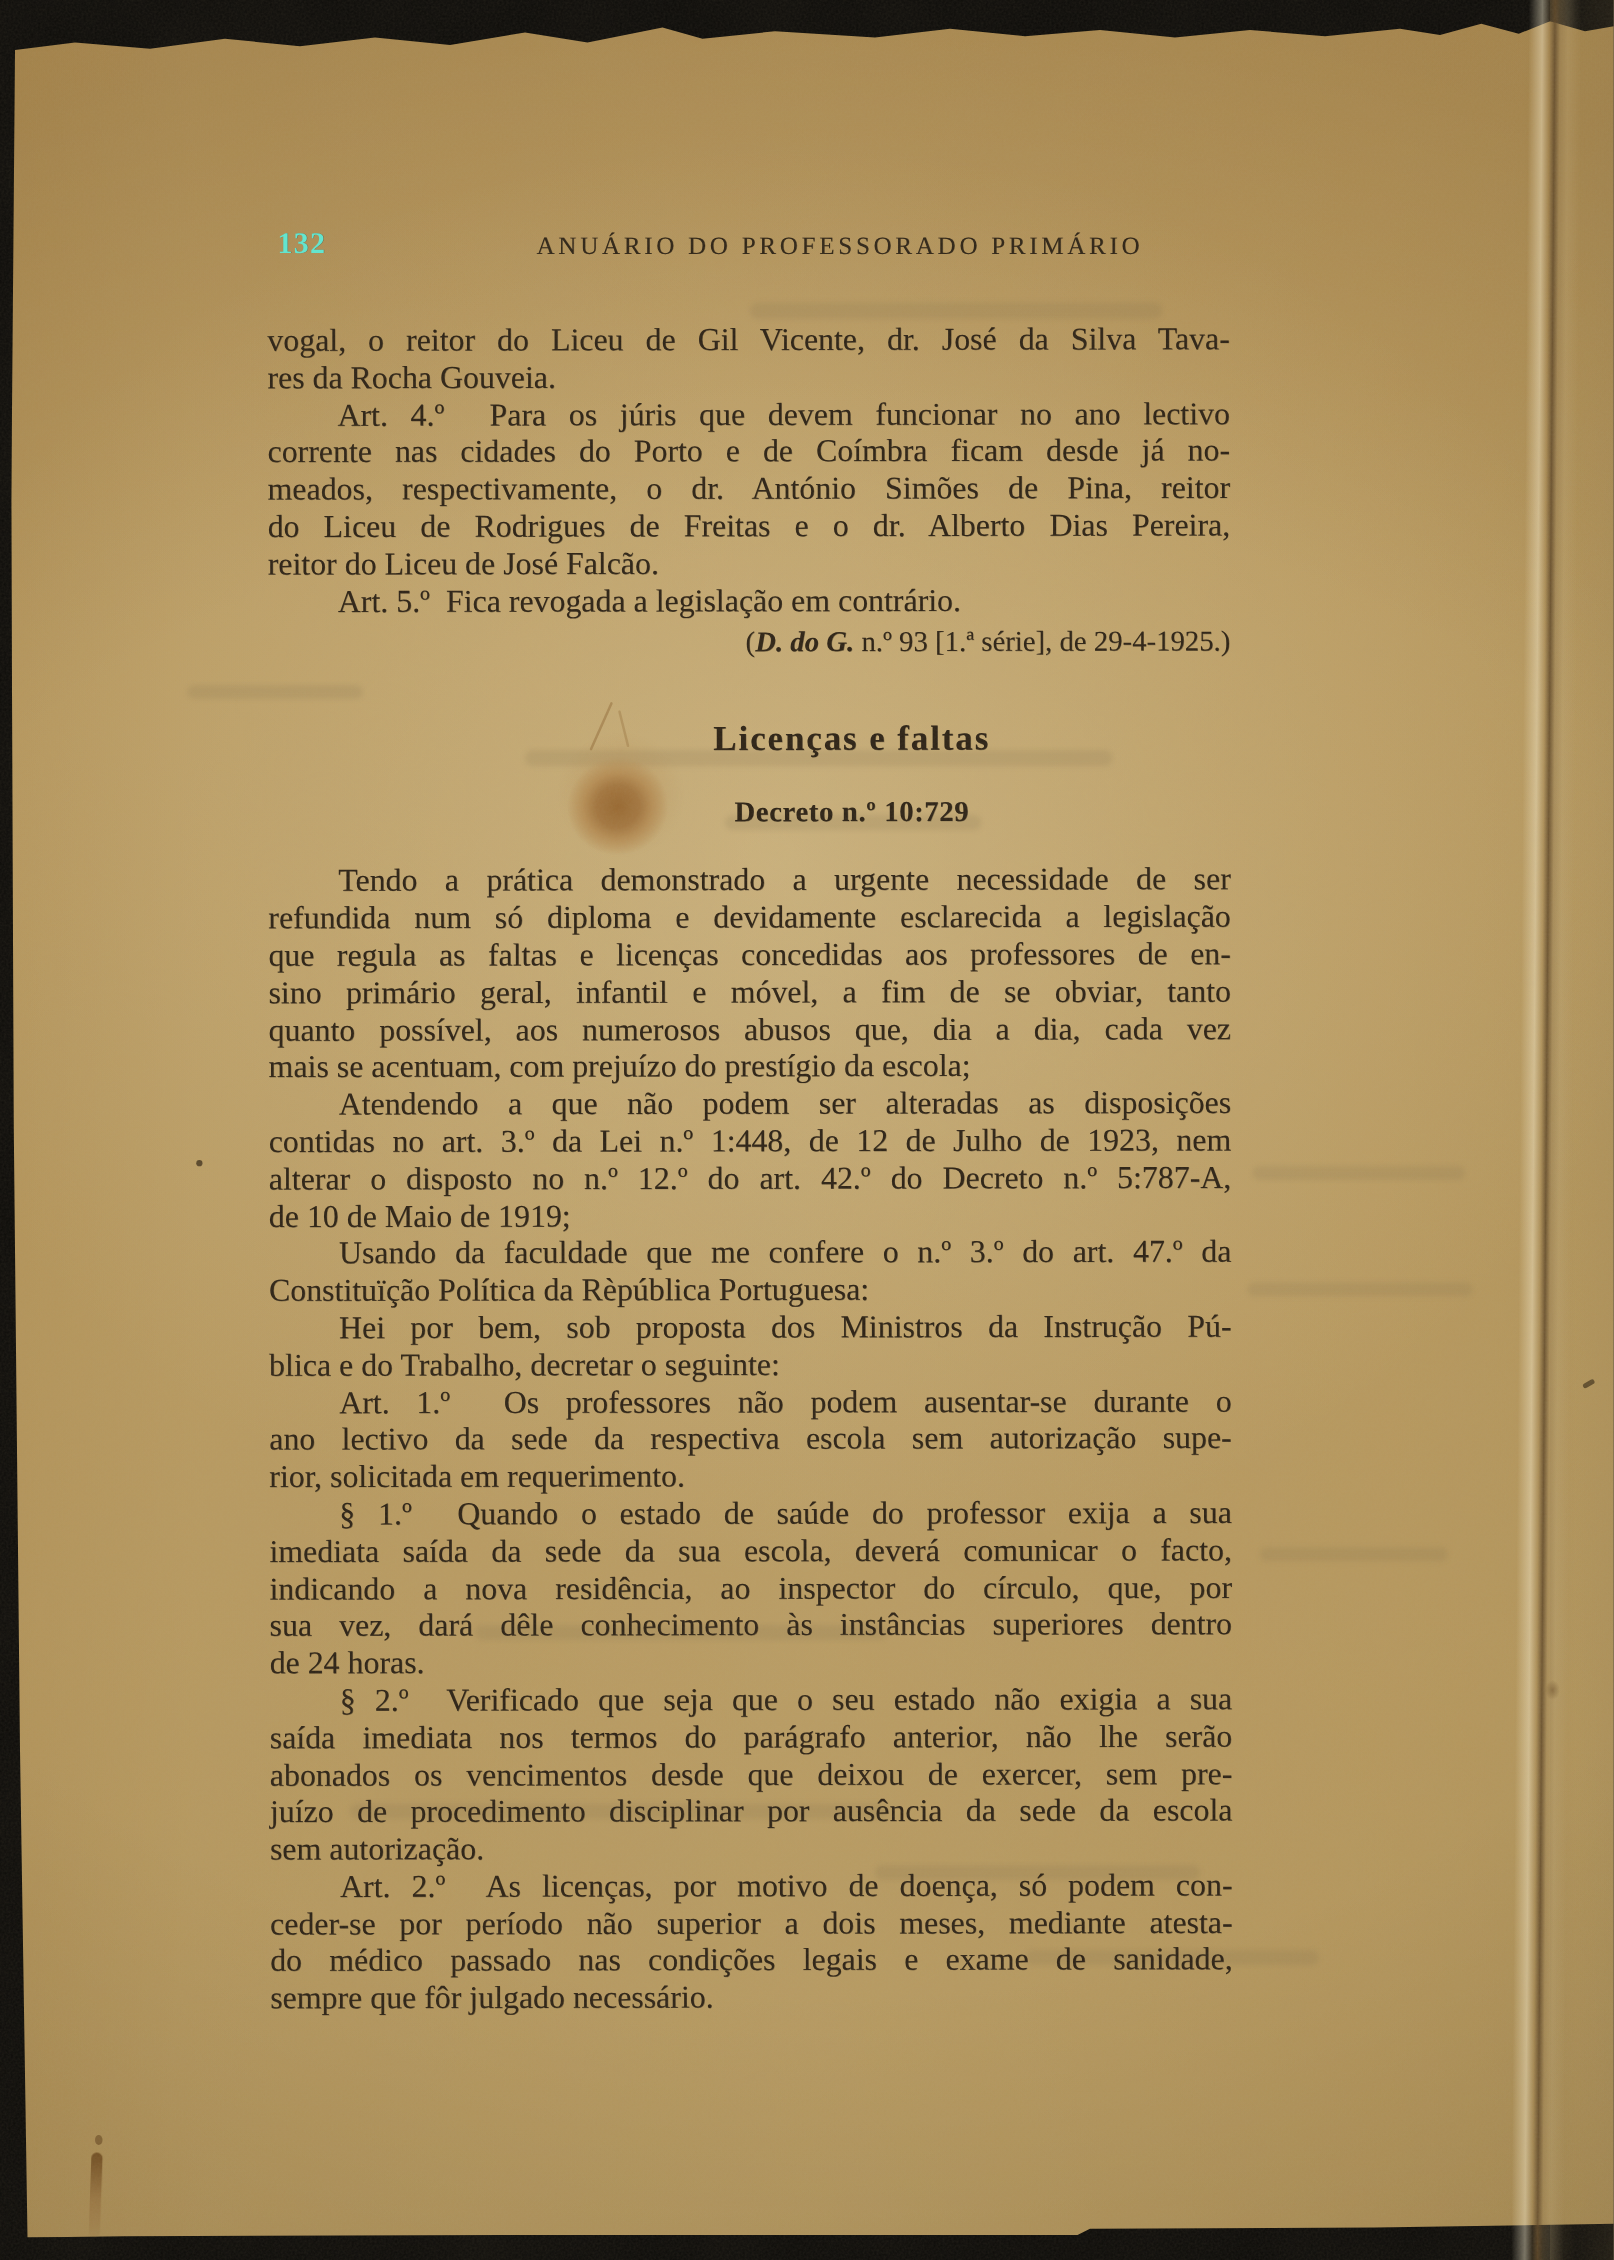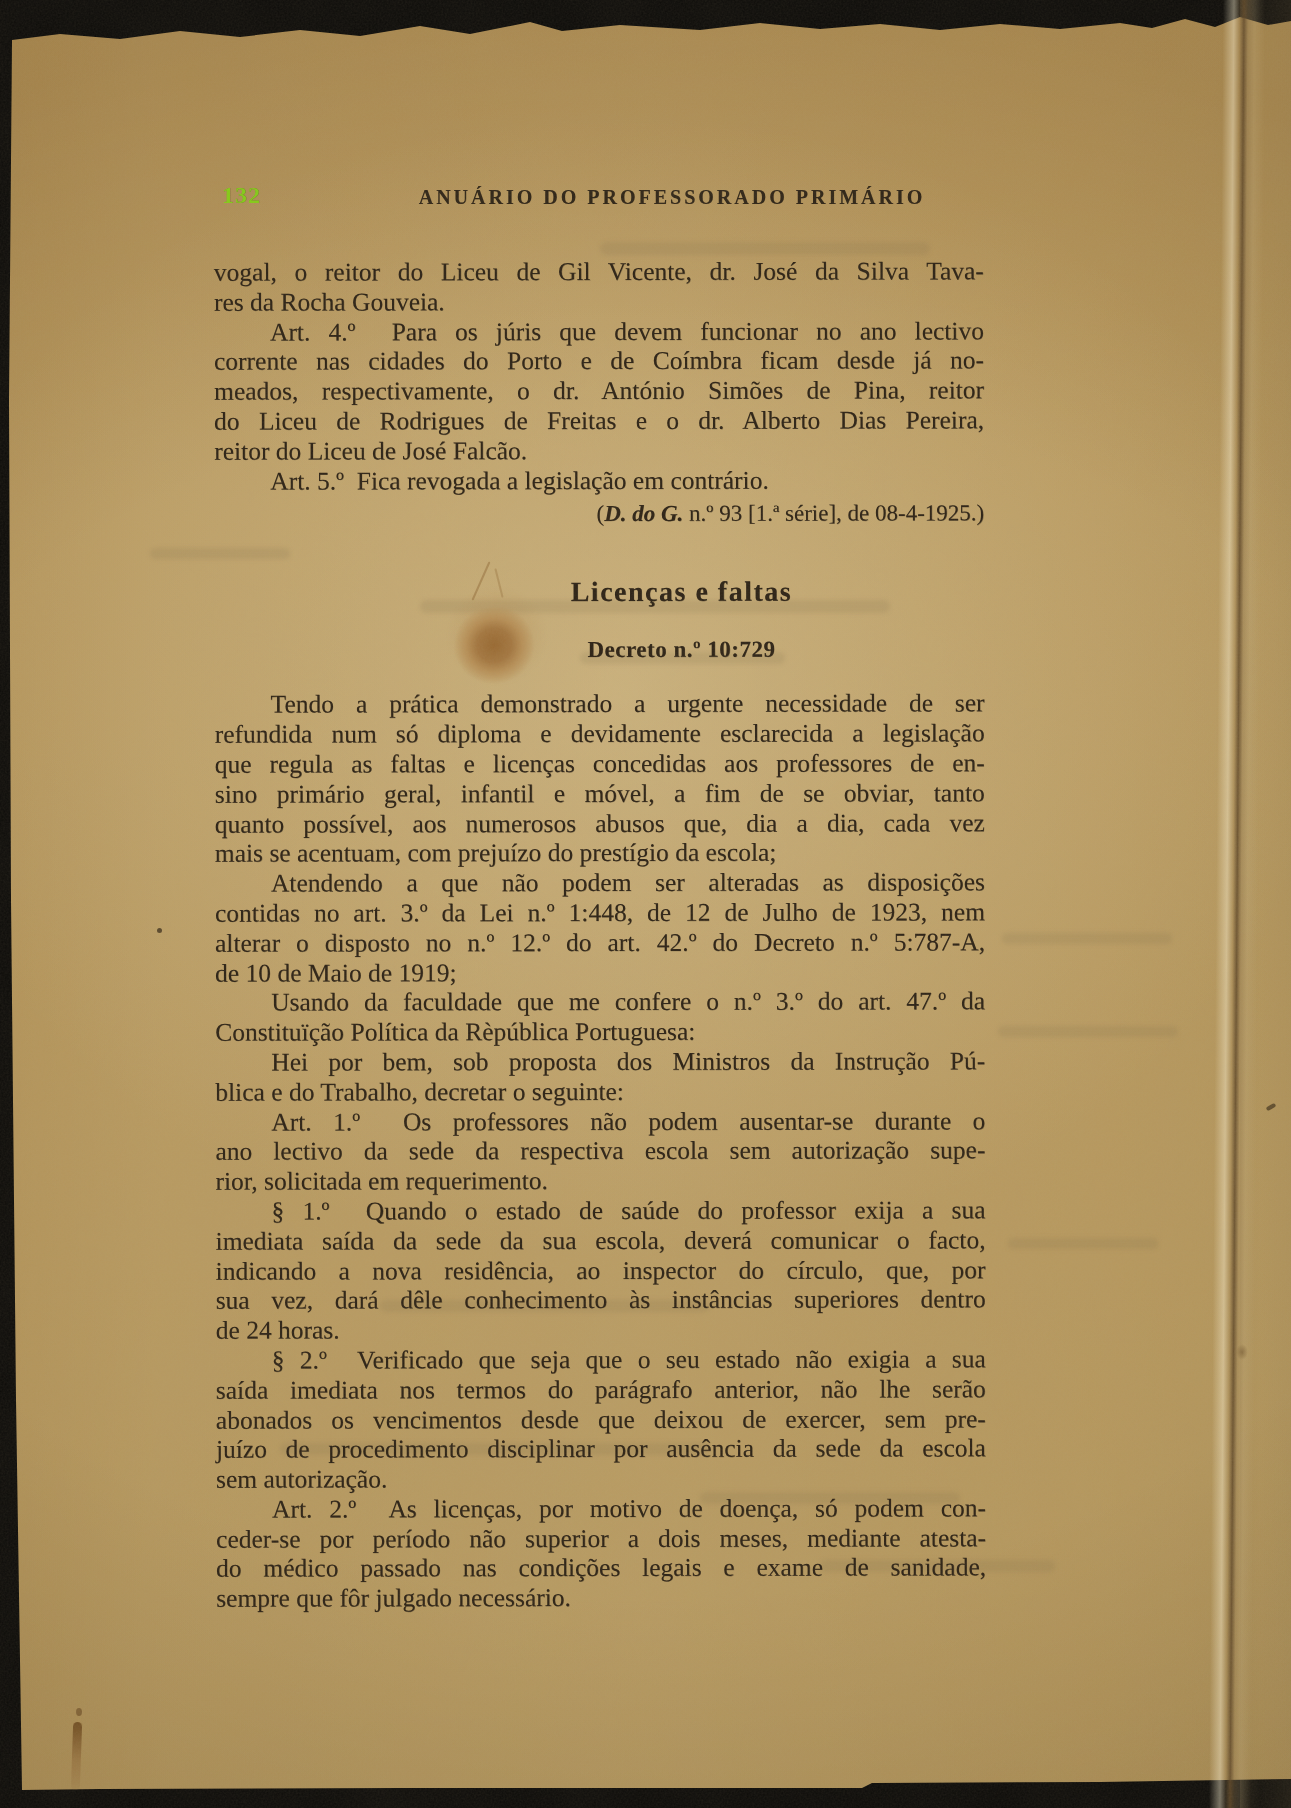--- a/index.html
+++ b/index.html
@@ -40,26 +40,26 @@
       rgba(205,185,140,0) 100%);
     transform:rotate(0.45deg);
   }
   .right-page-strip{
     position:absolute;top:0;left:1240px;width:51px;height:1808px;
     background:linear-gradient(90deg, rgba(146,124,82,0.18), rgba(146,124,82,0.05) 40%, rgba(146,124,82,0.14));
   }
   
   .pageno{
     position:absolute;left:222px;top:182px;
-    font-size:24px;font-weight:700;color:#84cc16;
+    font-size:24px;font-weight:700;color:#5eead4;
     letter-spacing:1px;text-shadow:0.3px 0.3px 0.4px rgba(43,33,20,0.45);
   }
   .runhead{
     position:absolute;left:338px;top:186px;width:668px;text-align:center;
-    font-size:20px;font-weight:700;color:#2b2114;letter-spacing:3px;
+    font-size:20px;font-weight:400;color:#2b2114;letter-spacing:3px;
     text-shadow:0.3px 0.3px 0.4px rgba(43,33,20,0.4);
   }
   
   .column{
     position:absolute;left:215px;top:257px;width:770px;
     color:#291f13;font-size:25.5px;line-height:29.8px;
     text-shadow:0.35px 0.35px 0.4px rgba(41,31,19,0.42);
     transform:rotate(-0.1deg);
   }
   .tline{text-align:justify;text-align-last:justify;white-space:nowrap;}
@@ -146,21 +146,21 @@
       <div class="tline">vogal, o reitor do Liceu de Gil Vicente, dr. José da Silva Tava-</div>
       <div class="tline plast">res da Rocha Gouveia.</div>
       <div class="tline ind">Art. 4.º&nbsp; Para os júris que devem funcionar no ano lectivo</div>
       <div class="tline">corrente nas cidades do Porto e de Coímbra ficam desde já no-</div>
       <div class="tline">meados, respectivamente, o dr. António Simões de Pina, reitor</div>
       <div class="tline">do Liceu de Rodrigues de Freitas e o dr. Alberto Dias Pereira,</div>
       <div class="tline plast">reitor do Liceu de José Falcão.</div>
       <div class="tline ind plast">Art. 5.º&nbsp; Fica revogada a legislação em contrário.</div>
     </div>
 
-  <div class="citation"><span>(</span><span class="src">D. do G.</span><span> n.º 93 [1.ª série], de 08-4-1925.)</span></div>
+  <div class="citation"><span>(</span><span class="src">D. do G.</span><span> n.º 93 [1.ª série], de 29-4-1925.)</span></div>
 
   <div class="sec-heading">Licenças e faltas</div>
   <div class="decree-heading">Decreto n.º 10:729</div>
 
   <div class="body-block">
       <div class="tline ind">Tendo a prática demonstrado a urgente necessidade de ser</div>
       <div class="tline">refundida num só diploma e devidamente esclarecida a legislação</div>
       <div class="tline">que regula as faltas e licenças concedidas aos professores de en-</div>
       <div class="tline">sino primário geral, infantil e móvel, a fim de se obviar, tanto</div>
       <div class="tline">quanto possível, aos numerosos abusos que, dia a dia, cada vez</div>

